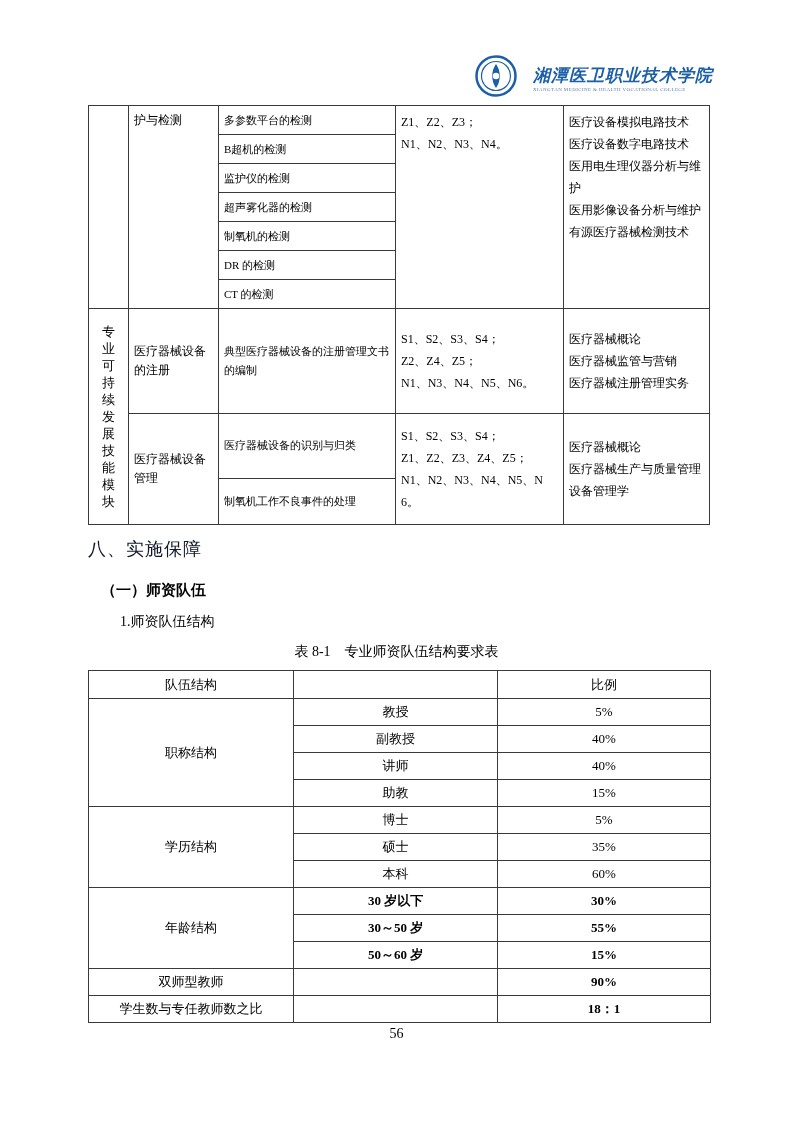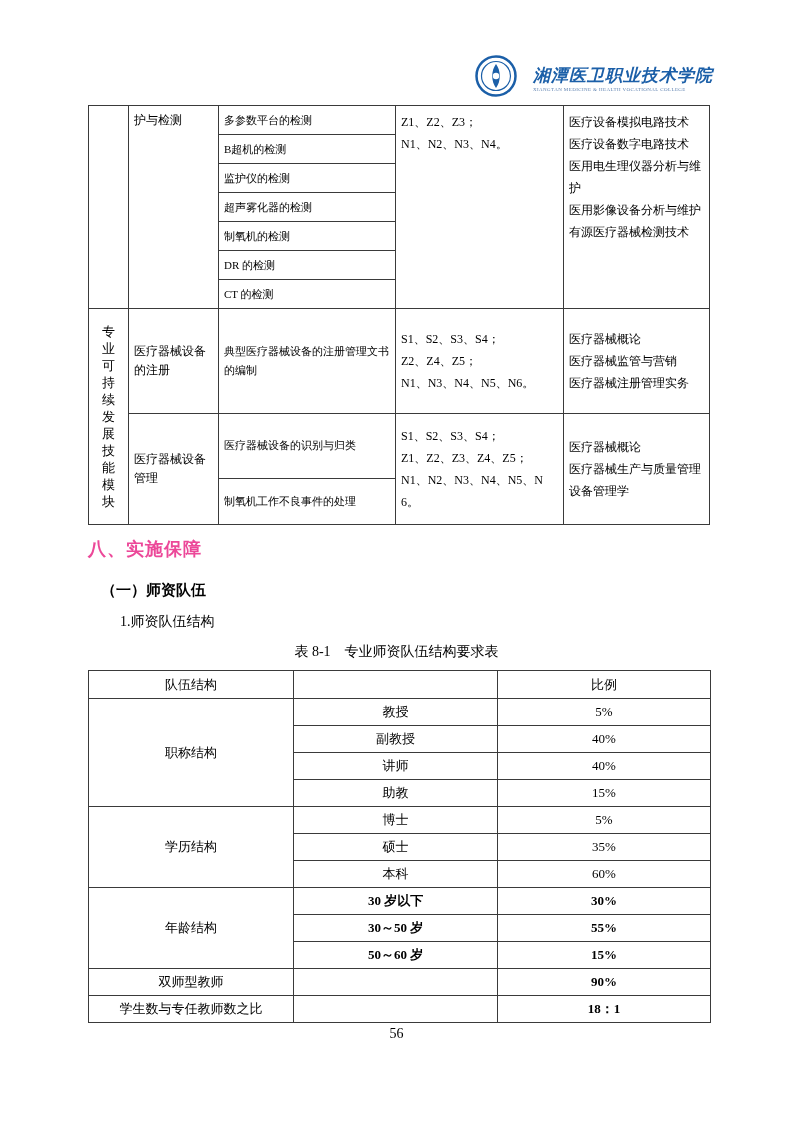--- a/index.html
+++ b/index.html
@@ -39,21 +39,21 @@
   .t1 .courses { width: 146px; text-align: left; line-height: 22px; }
   .t1 .vtop { vertical-align: top; padding-top: 5px; margin-left: 32px; }
   .t1 .register-row { height: 105px; }
   .t1 .manage-row { height: 45px; }
   .t1 .module { text-align: center; }
   .t1 .module div { width: 14px; margin: 12px auto; line-height: 17px; font-size: 13px; word-break: break-all; }
 
   
   .h-section {
     position: absolute; left: 88px; top: 537px;
-    font-size: 18px; font-weight: bold; color: #ec4899; letter-spacing: 1px;
+    font-size: 18px; font-weight: normal; color: #0f172a; letter-spacing: 1px;
   }
   .h-sub { position: absolute; left: 101px; top: 581px; font-size: 15px; font-weight: bold; }
   .h-item { position: absolute; left: 120px; top: 613px; font-size: 14px; }
   .t2-caption { position: absolute; left: 0; top: 643px; width: 100%; text-align: center; font-size: 14px; }
 
   
   .t2 { position: absolute; left: 88px; top: 670px; width: 622px; font-size: 13px; }
   .t2 td { text-align: center; height: 27px; padding: 1px 4px; }
   .t2 .hdr td { height: 28px; }
   .t2 .c1 { width: 205px; }

